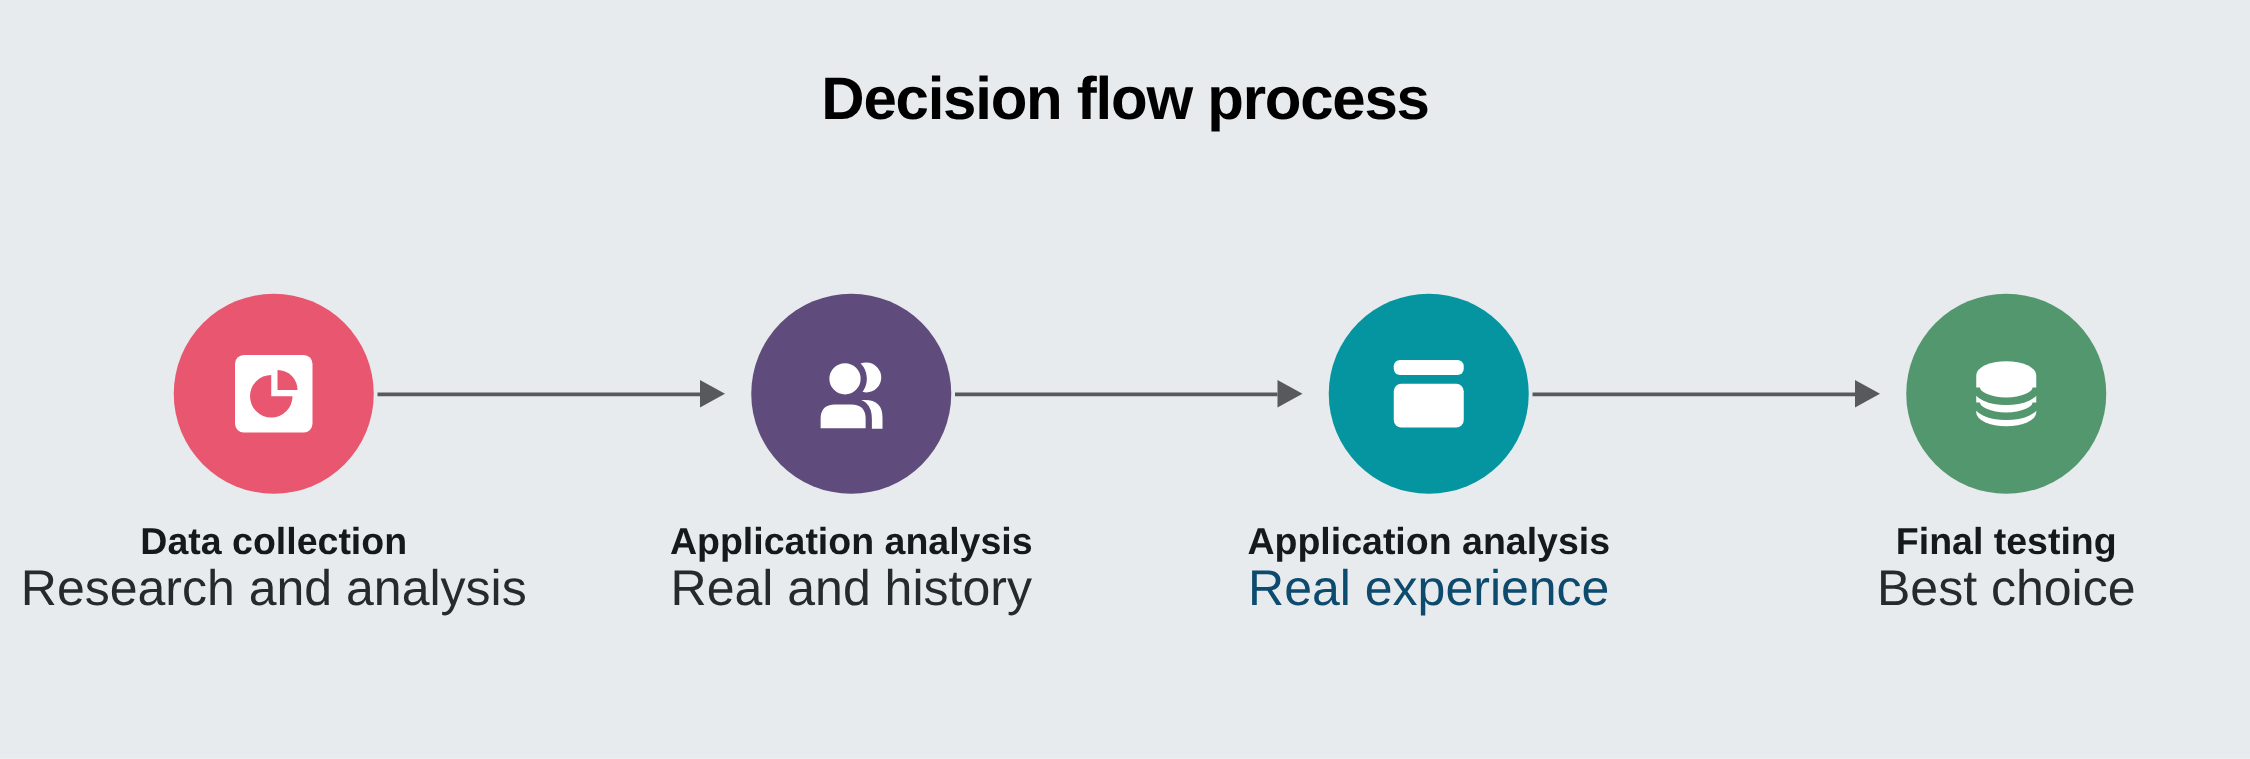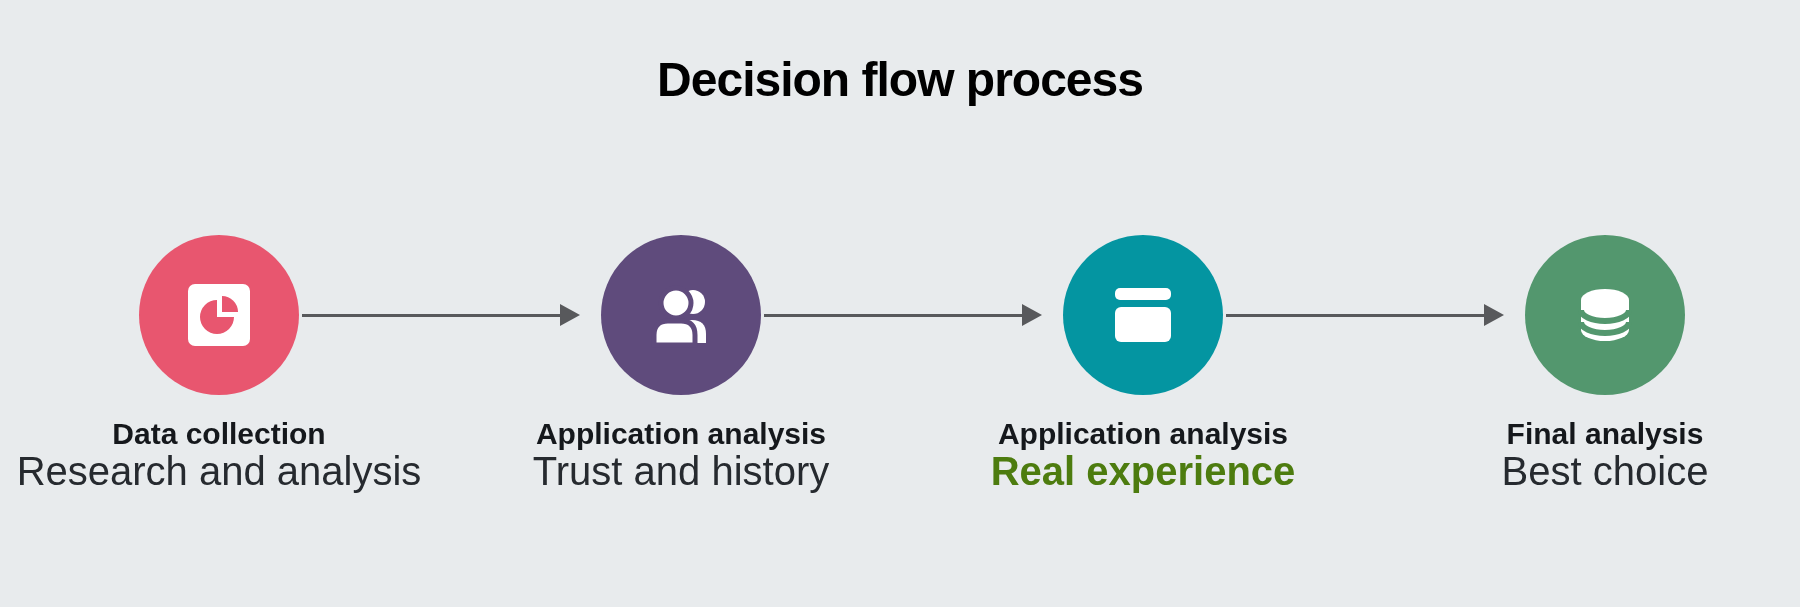--- a/index.html
+++ b/index.html
@@ -106,43 +106,43 @@
     <div class="step">
       <div class="circle" style="background-color: rgb(95, 75, 124); color: rgb(95, 75, 124);">
         <svg width="68" height="68" viewBox="-34 -34 68 68">
           <circle cx="12" cy="-13" r="12" fill="#ffffff"></circle>
           <path d="M -6 28 L -6 19 Q -6 5 8 5 L 11 5 Q 25 5 25 19 L 25 28 Z" fill="#ffffff"></path>
           <circle cx="-5" cy="-12" r="15" fill="#ffffff" stroke="currentColor" stroke-width="5"></circle>
           <path d="M -27 30 L -27 20 Q -27 6 -13 6 L 0 6 Q 14 6 14 20 L 14 30 Z" fill="#ffffff" stroke="currentColor" stroke-width="5"></path>
         </svg>
       </div>
       <div class="step-label" style="color: rgb(21, 24, 28);">Application analysis</div>
-      <div class="step-description" style="color: rgb(38, 42, 47);">Trust and history</div>
+      <div class="step-description" style="color: rgb(38, 42, 47);">Real and history</div>
     </div>
 
     <div class="step">
       <div class="circle" style="background-color: rgb(4, 149, 161); color: rgb(4, 149, 161);">
         <svg width="64" height="64" viewBox="-32 -32 64 64">
           <rect x="-28" y="-27" width="56" height="12" rx="5" fill="#ffffff"></rect>
           <rect x="-28" y="-8" width="56" height="35" rx="6" fill="#ffffff"></rect>
         </svg>
       </div>
       <div class="step-label" style="color: rgb(21, 24, 28);">Application analysis</div>
-      <div class="step-description" style="color: #4d7c0f; font-weight: bold;">Real experience</div>
+      <div class="step-description" style="color: #0c4a6e;">Real experience</div>
     </div>
 
     <div class="step">
       <div class="circle" style="background-color: rgb(83, 151, 110); color: rgb(83, 151, 110);">
         <svg width="64" height="64" viewBox="-32 -32 64 64">
           <path d="M -24 -15 A 24 11 0 0 1 24 -15 L 24 15 A 24 11 0 0 1 -24 15 Z" fill="#ffffff"></path>
           <path d="M -24 -5 A 24 11 0 0 0 24 -5" fill="none" stroke="currentColor" stroke-width="6"></path>
           <path d="M -24 7 A 24 11 0 0 0 24 7" fill="none" stroke="currentColor" stroke-width="6"></path>
         </svg>
       </div>
-      <div class="step-label" style="color: rgb(21, 24, 28);">Final analysis</div>
+      <div class="step-label" style="color: rgb(21, 24, 28);">Final testing</div>
       <div class="step-description" style="color: rgb(38, 42, 47);">Best choice</div>
     </div>
 
   </div>
 
   <div class="arrow arrow-1" style="color: rgb(88, 89, 92);">
     <div class="arrow-line"></div>
     <div class="arrow-head"></div>
   </div>
   <div class="arrow arrow-2" style="color: rgb(88, 89, 92);">

